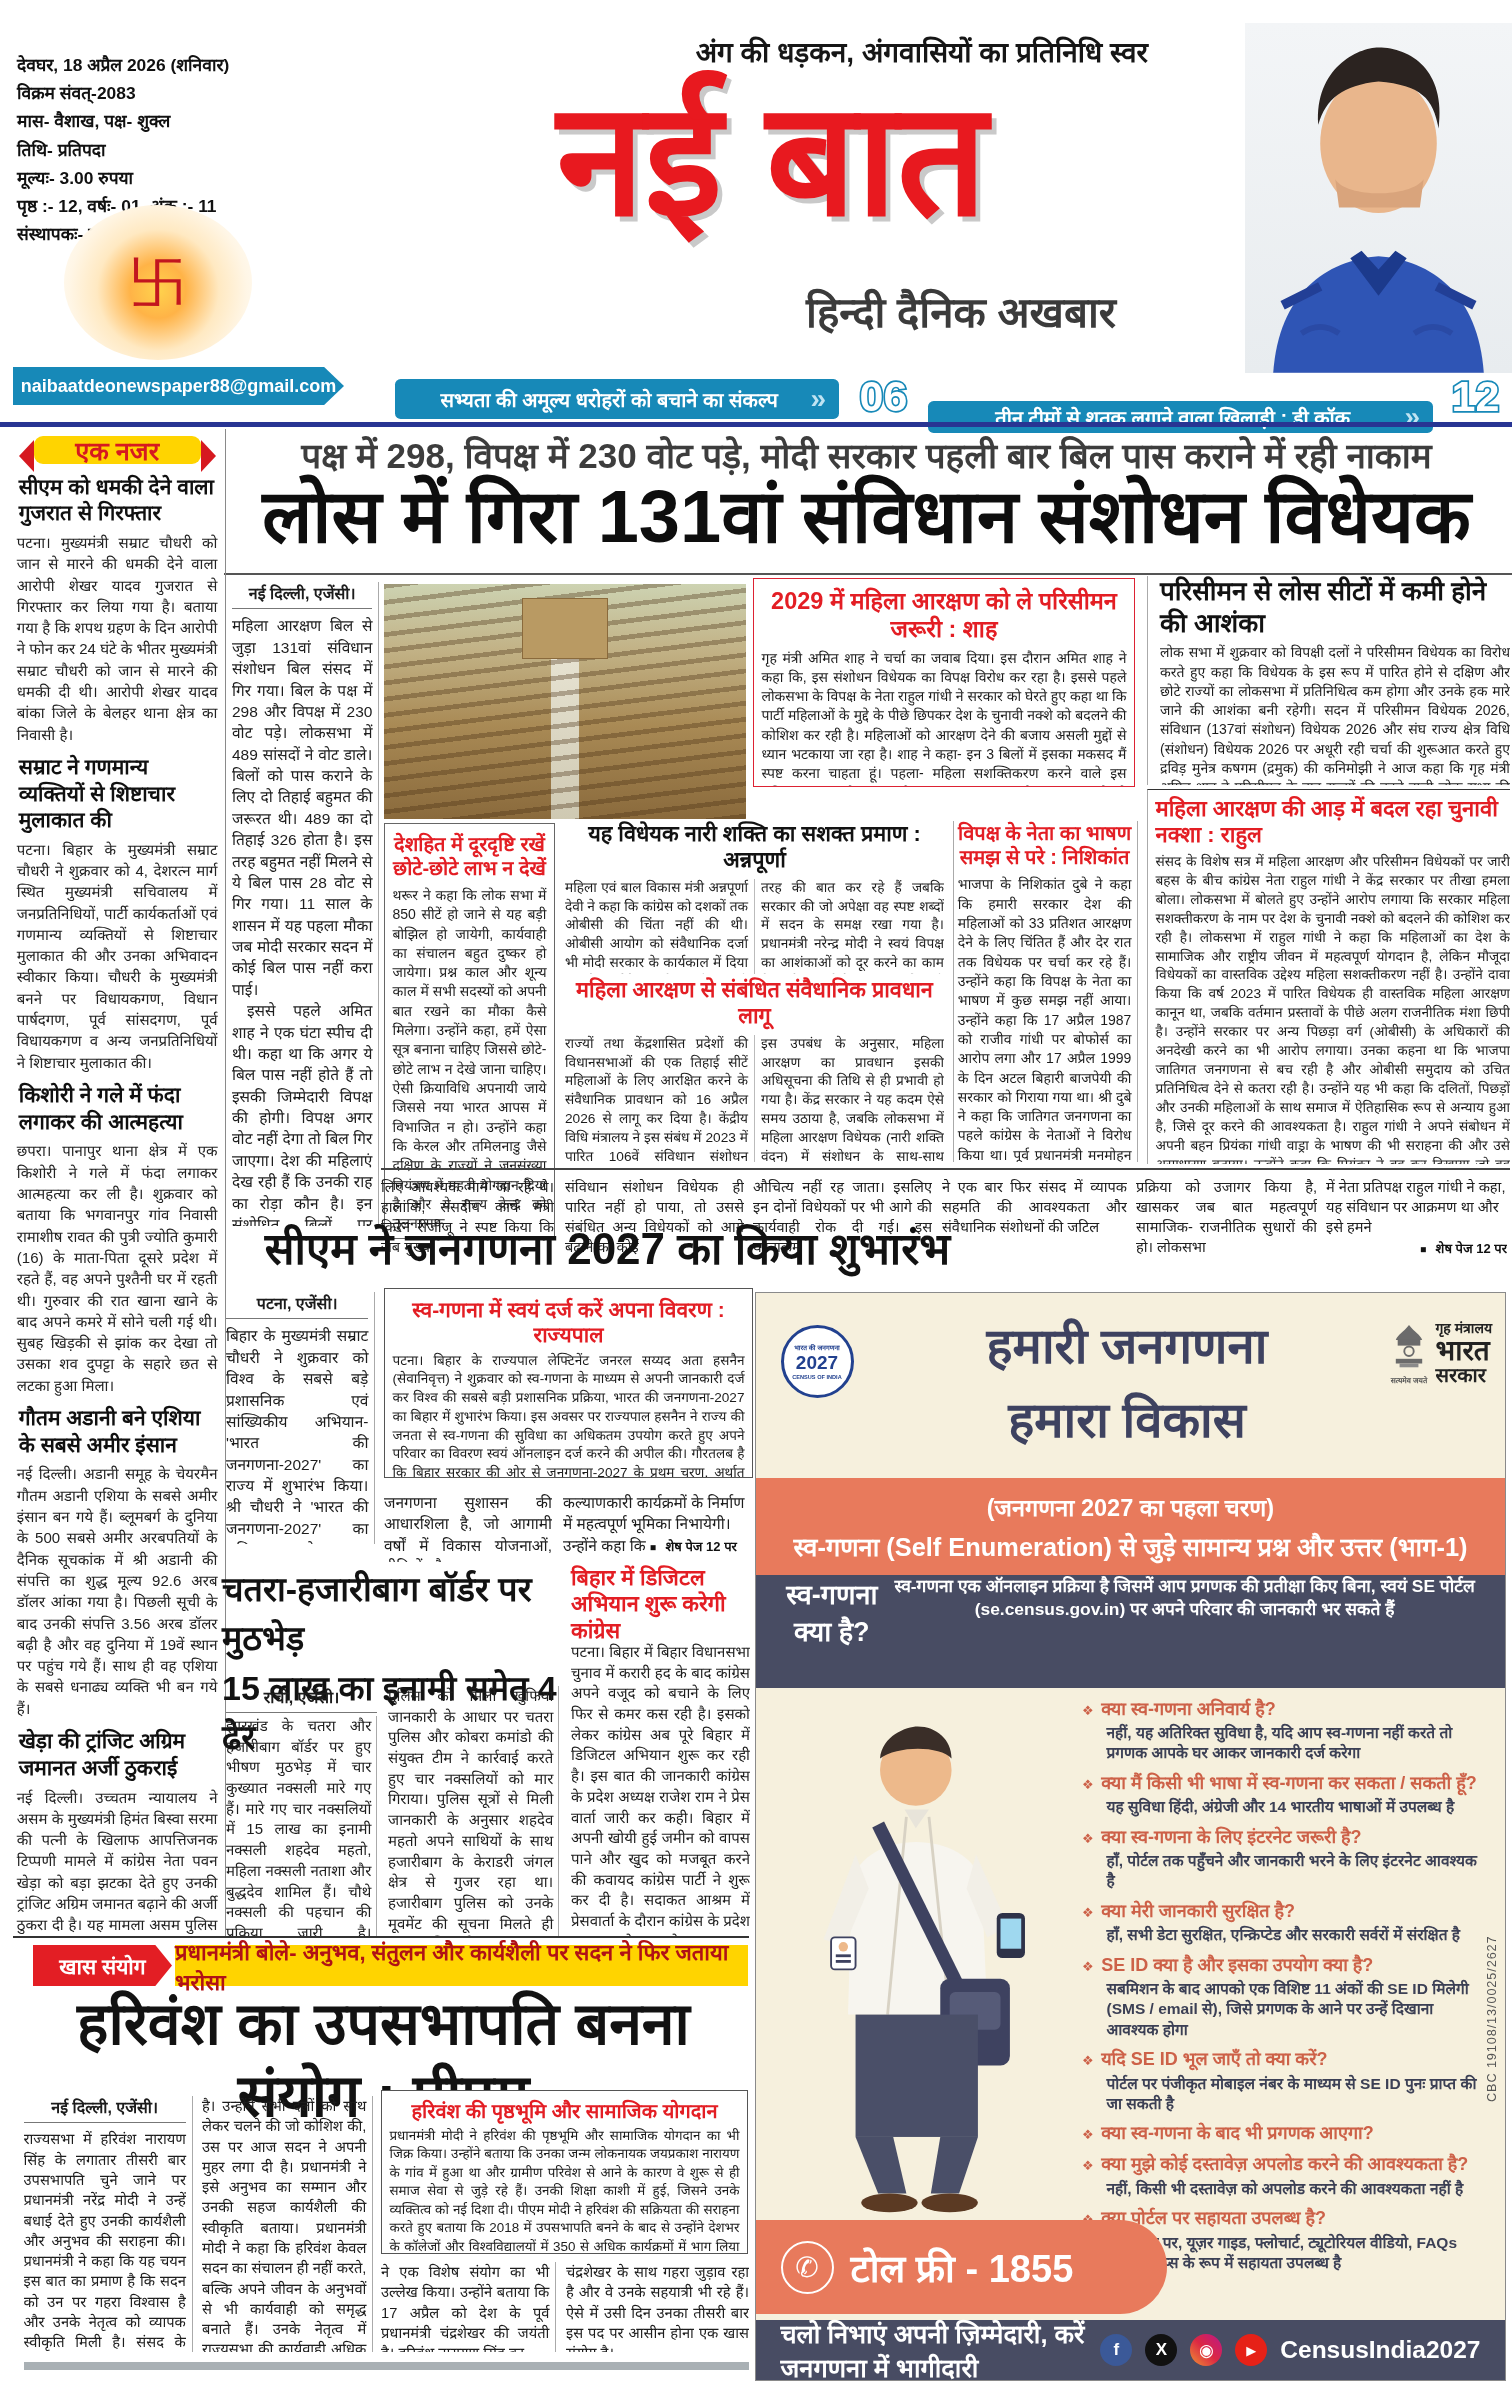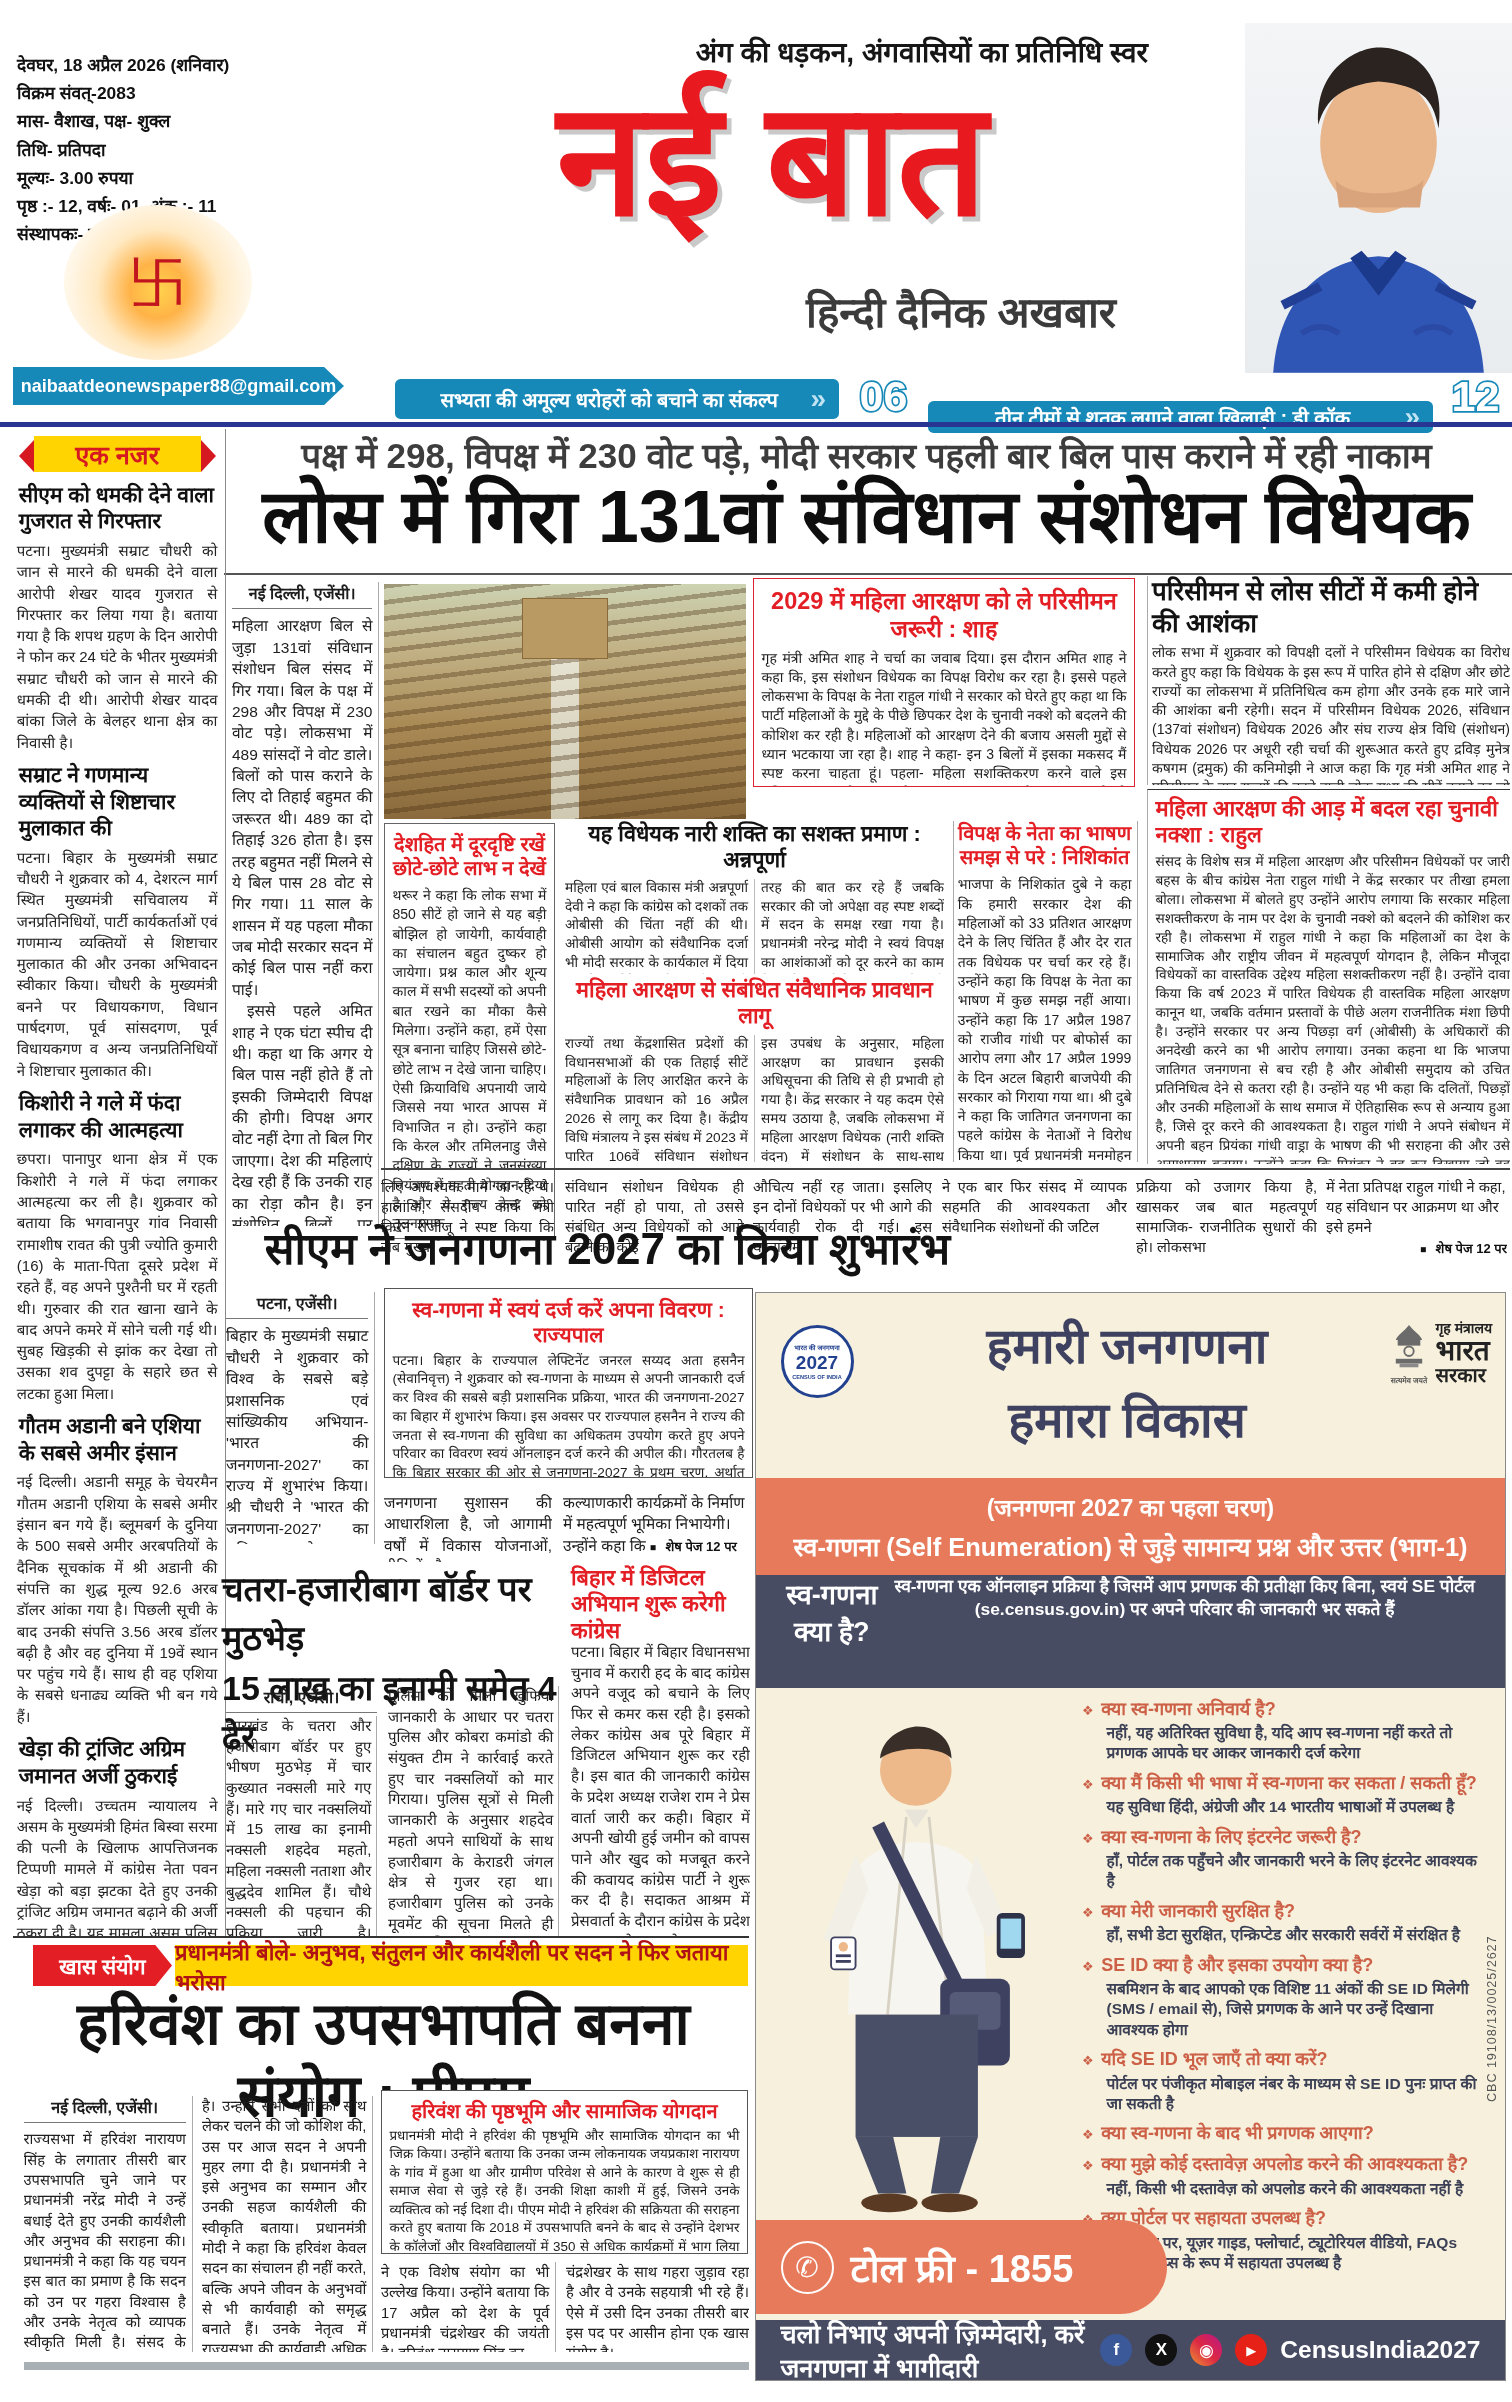--- a/index.html
+++ b/index.html
@@ -18,21 +18,21 @@
   .vrule{border-right:0.9px solid #aaa}
   
   .info{font-weight:700;font-size:17.4px;line-height:1.62;color:#111}
   .emailbar{background:#1789b8;color:#fff;font-weight:700;font-size:18px;display:flex;align-items:center;justify-content:center;clip-path:polygon(0 0,94% 0,100% 50%,94% 100%,0 100%)}
   .ribbon{background:#1789b8;color:#fff;font-weight:700;font-size:20px;display:flex;align-items:center;padding:16px 13px;border-radius:5.6px}
   .ribbon .txt{flex:1;text-align:center}
   .ribbon .chev{color:#bfe3f2;font-size:28px;font-weight:900;line-height:1}
   .badge-num text{font-family:"Liberation Sans","DejaVu Sans",sans-serif;font-weight:900}
   
   #sidebar{border-right:0.9px solid #8a8a8a;padding:5.6px 7.5px 0 3.8px}
-  .eknazar{position:relative;background:#ffd400;border-radius:0;margin:1.9px 17px 9.4px 17px;height:36px;display:flex;align-items:center;justify-content:center;color:#d61920;font-weight:800;font-size:25.4px}
+  .eknazar{position:relative;background:#ffd400;border-radius:9px;margin:1.9px 17px 9.4px 17px;height:28px;display:flex;align-items:center;justify-content:center;color:#d61920;font-weight:800;font-size:25.4px}
   .tri{position:absolute;top:3.8px;width:0;height:0;border-top:16px solid transparent;border-bottom:16px solid transparent}
   .tri.l{left:-15px;border-right:15px solid #d61920}
   .tri.r{right:-15px;border-left:15px solid #d61920}
   .brief h3{font-size:21px;line-height:1.25;font-weight:800;color:#101010;margin:9.4px 1.9px 5.6px 1.9px}
   .brief p{font-size:15px;line-height:1.42;text-align:justify;color:#222}
   .brief{border-bottom:0}
   
   .kbadge{background:#e31e24;color:#fff;font-weight:800;font-size:21px;display:flex;align-items:center;justify-content:center;clip-path:polygon(0 0,88% 0,100% 50%,88% 100%,0 100%)}
   .yribbon{background:#ffd400;color:#b01116;font-weight:800;font-size:22px;display:flex;align-items:center;justify-content:center}
   
@@ -179,21 +179,21 @@
     <p class="bt cols2" style="font-size:13.7px;margin-top:4.7px">राज्यों तथा केंद्रशासित प्रदेशों की विधानसभाओं की एक तिहाई सीटें महिलाओं के लिए आरक्षित करने के संवैधानिक प्रावधान को 16 अप्रैल 2026 से लागू कर दिया है। केंद्रीय विधि मंत्रालय ने इस संबंध में 2023 में पारित 106वें संविधान संशोधन अधिनियम की धारा एक की उपधारा दो के प्रावधानों को भारत के राजपत्र में गुरुवार को अधिसूचित कर दिया है। इस उपबंध के अनुसार, महिला आरक्षण का प्रावधान इसकी अधिसूचना की तिथि से ही प्रभावी हो गया है। केंद्र सरकार ने यह कदम ऐसे समय उठाया है, जबकि लोकसभा में महिला आरक्षण विधेयक (नारी शक्ति वंदन) में संशोधन के साथ-साथ लोकसभा सीटों के परिसीमन और विधानसभा वाले केंद्रशासित</p>
 
   </div>
 
   <div class="abs vrule" style="left:953px;top:821px;width:185px;height:341px;overflow:hidden;padding:0 5.6px 0 3.8px;border-left:0.9px solid #aaa">
     <div class="redhead" style="font-size:20px">विपक्ष के नेता का भाषण समझ से परे : निशिकांत</div>
     <p class="bt" style="font-size:14px;margin-top:5.6px">भाजपा के निशिकांत दुबे ने कहा कि हमारी सरकार देश की महिलाओं को 33 प्रतिशत आरक्षण देने के लिए चिंतित हैं और देर रात तक विधेयक पर चर्चा कर रहे हैं। उन्होंने कहा कि विपक्ष के नेता का भाषण में कुछ समझ नहीं आया। उन्होंने कहा कि 17 अप्रैल 1987 को राजीव गांधी पर बोफोर्स का आरोप लगा और 17 अप्रैल 1999 के दिन अटल बिहारी बाजपेयी की सरकार को गिराया गया था। श्री दुबे ने कहा कि जातिगत जनगणना का पहले कांग्रेस के नेताओं ने विरोध किया था। पूर्व प्रधानमंत्री मनमोहन सिंह ने भी जातिगत जनगणना का विरोध किया था लेकिन हमारी सरकार जातिगत जनगणना कर रही है। उन्होंने कहा कि बंगलादेशी घुसपैठिये के कारण झारखंड बनने</p>
 
   </div>
 
-  <div class="abs" style="left:1147px;top:576px;width:363px;height:209px;overflow:hidden;border-left:0.9px solid #aaa;padding-left:4px">
+  <div class="abs" style="left:1147px;top:576px;width:363px;height:209px;overflow:hidden;border-left:0.9px solid #aaa;padding-left:12px">
     <div class="blackhead" style="font-size:26px;text-align:left">परिसीमन से लोस सीटों में कमी होने की आशंका</div>
     <p class="bt" style="font-size:14px;margin-top:3.8px">लोक सभा में शुक्रवार को विपक्षी दलों ने परिसीमन विधेयक का विरोध करते हुए कहा कि विधेयक के इस रूप में पारित होने से दक्षिण और छोटे राज्यों का लोकसभा में प्रतिनिधित्व कम होगा और उनके हक मारे जाने की आशंका बनी रहेगी। सदन में परिसीमन विधेयक 2026, संविधान (137वां संशोधन) विधेयक 2026 और संघ राज्य क्षेत्र विधि (संशोधन) विधेयक 2026 पर अधूरी रही चर्चा की शुरूआत करते हुए द्रविड़ मुनेत्र कषगम (द्रमुक) की कनिमोझी ने आज कहा कि गृह मंत्री अमित शाह ने परिसीमन के बाद राज्यों की बढ़ने वाली लोक सभा की सीटें बढ़ाने का जो सूत्र बताया है उसे भविष्य में बदला जा सकता है। उन्होंने कहा कि परिसीमन के मामले में सरकार अपना एजेंडा लागू कर सकती है। परिसीमन आयोग की रिपोर्ट को नकारा भी जा सकता है। ऐसी स्थिति में न्याय कहां</p>
 
   </div>
 
   <div class="abs" style="left:1147px;top:789px;width:363px;height:375px;overflow:hidden;border-top:1.9px solid #333;border-left:0.9px solid #aaa;padding:5.6px 0 0 7.5px">
     <div class="redhead" style="font-size:22px;text-align:left">महिला आरक्षण की आड़ में बदल रहा चुनावी नक्शा : राहुल</div>
     <p class="bt" style="font-size:13.7px;margin-top:3.8px">संसद के विशेष सत्र में महिला आरक्षण और परिसीमन विधेयकों पर जारी बहस के बीच कांग्रेस नेता राहुल गांधी ने केंद्र सरकार पर तीखा हमला बोला। लोकसभा में बोलते हुए उन्होंने आरोप लगाया कि सरकार महिला सशक्तीकरण के नाम पर देश के चुनावी नक्शे को बदलने की कोशिश कर रही है। लोकसभा में राहुल गांधी ने कहा कि महिलाओं का देश के सामाजिक और राष्ट्रीय जीवन में महत्वपूर्ण योगदान है, लेकिन मौजूदा विधेयकों का वास्तविक उद्देश्य महिला सशक्तीकरण नहीं है। उन्होंने दावा किया कि वर्ष 2023 में पारित विधेयक ही वास्तविक महिला आरक्षण कानून था, जबकि वर्तमान प्रस्तावों के पीछे अलग राजनीतिक मंशा छिपी है। उन्होंने सरकार पर अन्य पिछड़ा वर्ग (ओबीसी) के अधिकारों की अनदेखी करने का भी आरोप लगाया। उनका कहना था कि भाजपा जातिगत जनगणना से बच रही है और ओबीसी समुदाय को उचित प्रतिनिधित्व देने से कतरा रही है। उन्होंने यह भी कहा कि दलितों, पिछड़ों और उनकी महिलाओं के साथ समाज में ऐतिहासिक रूप से अन्याय हुआ है, जिसे दूर करने की आवश्यकता है। राहुल गांधी ने अपने संबोधन में अपनी बहन प्रियंका गांधी वाड्रा के भाषण की भी सराहना की और उसे असाधारण बताया। उन्होंने कहा कि प्रियंका ने वह कर दिखाया जो वह स्वयं वर्षों में नहीं कर पाए। संसद में जारी बहस के दौरान राहुल गांधी ने यह भी संकेत दिया कि पूरा विपक्ष इन विधेयकों का विरोध करेगा। इस मुद्दे पर सत्ता पक्ष और विपक्ष के बीच टकराव तेज होता जा</p>
 
   </div>

